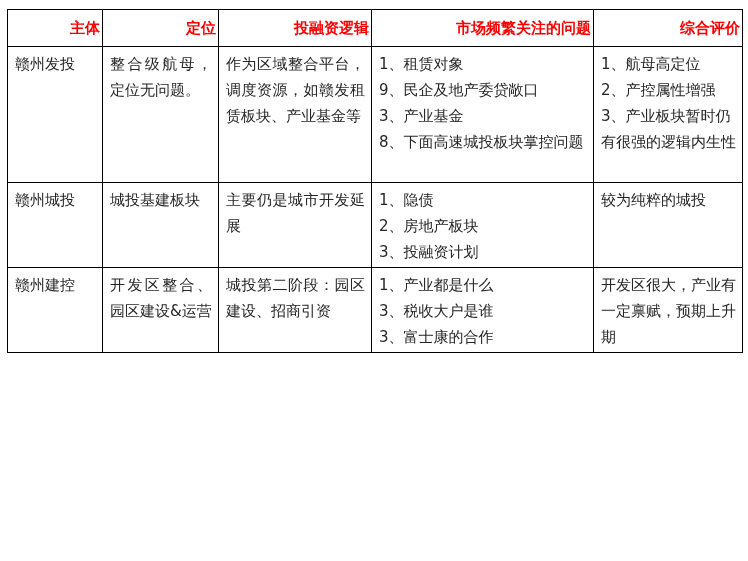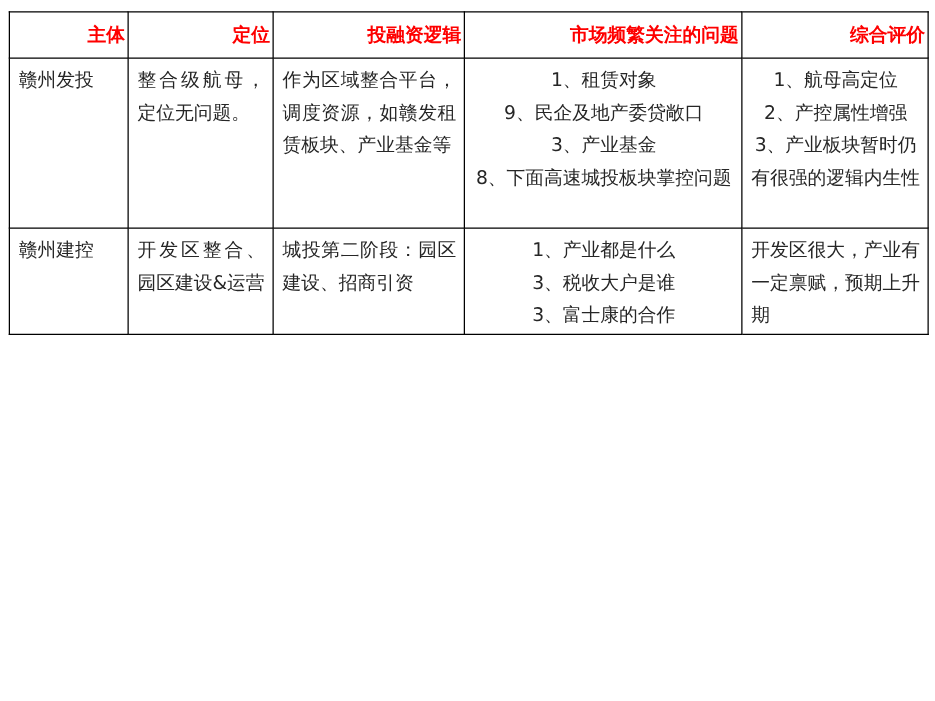--- a/index.html
+++ b/index.html
@@ -38,21 +38,21 @@
     vertical-align: top;
     text-align: justify;
     padding: 4px 6px 2px 7px;
     margin-left: 47px;
   }
   tr.r0 td { height: 136px; }
   tr.r1 td { height: 80px; }
   tr.r2 td { height: 160px; }
   tr.r3 td { height: 52px; }
   tr.r4 td { height: 80px; }
-  .line { text-align: center; }
+  .line { text-align: left; }
 </style>
 </head>
 <body>
 
 <table class="review-table">
   <colgroup>
     <col style="width:95px">
     <col style="width:116px">
     <col style="width:153px">
     <col style="width:222px">
@@ -77,20 +77,33 @@
         <div class="line">9、民企及地产委贷敞口</div>
         <div class="line">3、产业基金</div>
         <div class="line">8、下面高速城投板块掌控问题</div>
       </td>
       <td>
         <div class="line">1、航母高定位</div>
         <div class="line">2、产控属性增强</div>
         <div class="line">3、产业板块暂时仍有很强的逻辑内生性</div>
       </td>
     </tr>
+    <tr class="r1">
+      <td>赣州城投</td>
+      <td>城投基建板块</td>
+      <td>主要仍是城市开发延展</td>
+      <td>
+        <div class="line">1、隐债</div>
+        <div class="line">2、房地产板块</div>
+        <div class="line">3、投融资计划</div>
+      </td>
+      <td>
+        <div class="line">较为纯粹的城投</div>
+      </td>
+    </tr>
     <tr class="r4">
       <td>赣州建控</td>
       <td>开发区整合、园区建设&amp;运营</td>
       <td>城投第二阶段：园区建设、招商引资</td>
       <td>
         <div class="line">1、产业都是什么</div>
         <div class="line">3、税收大户是谁</div>
         <div class="line">3、富士康的合作</div>
       </td>
       <td>

